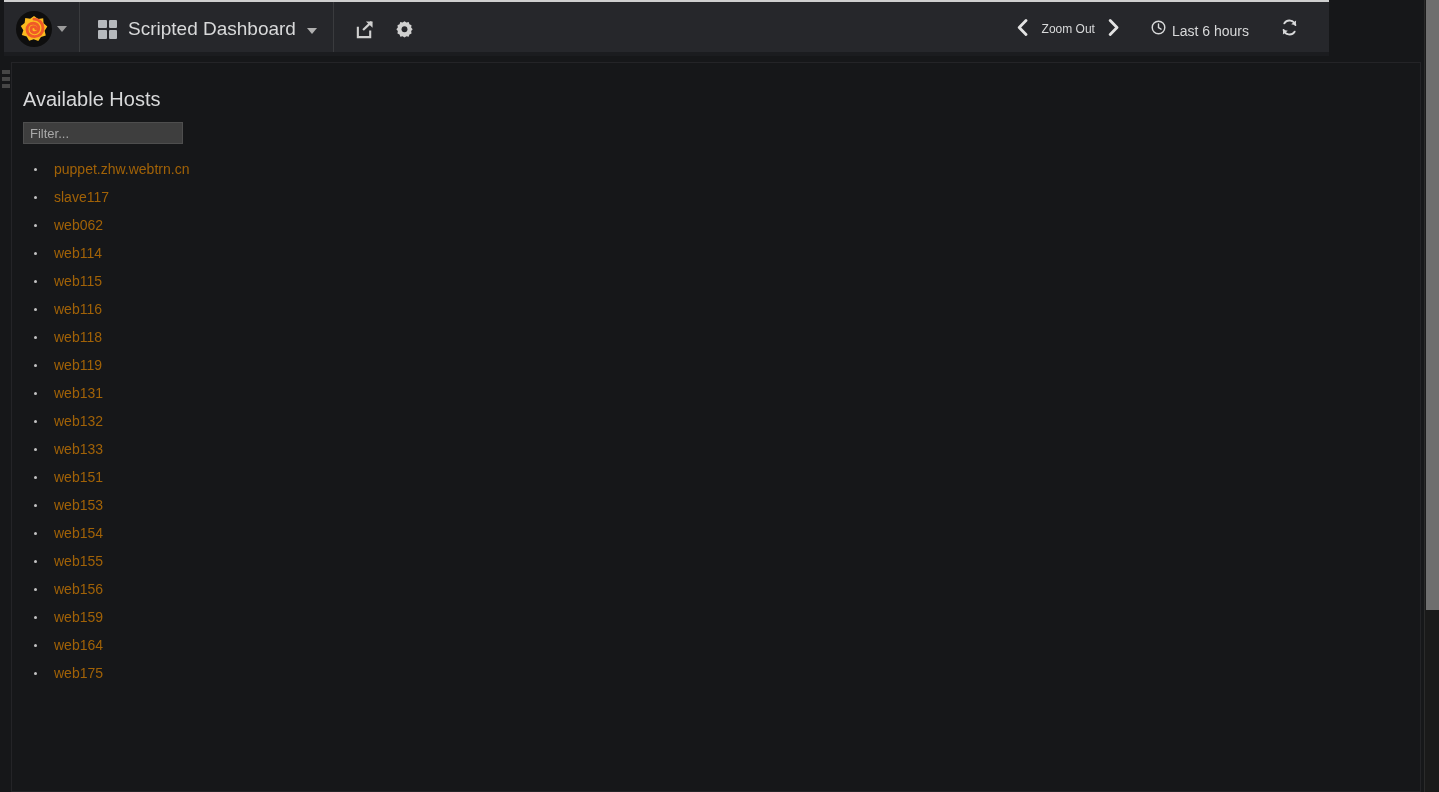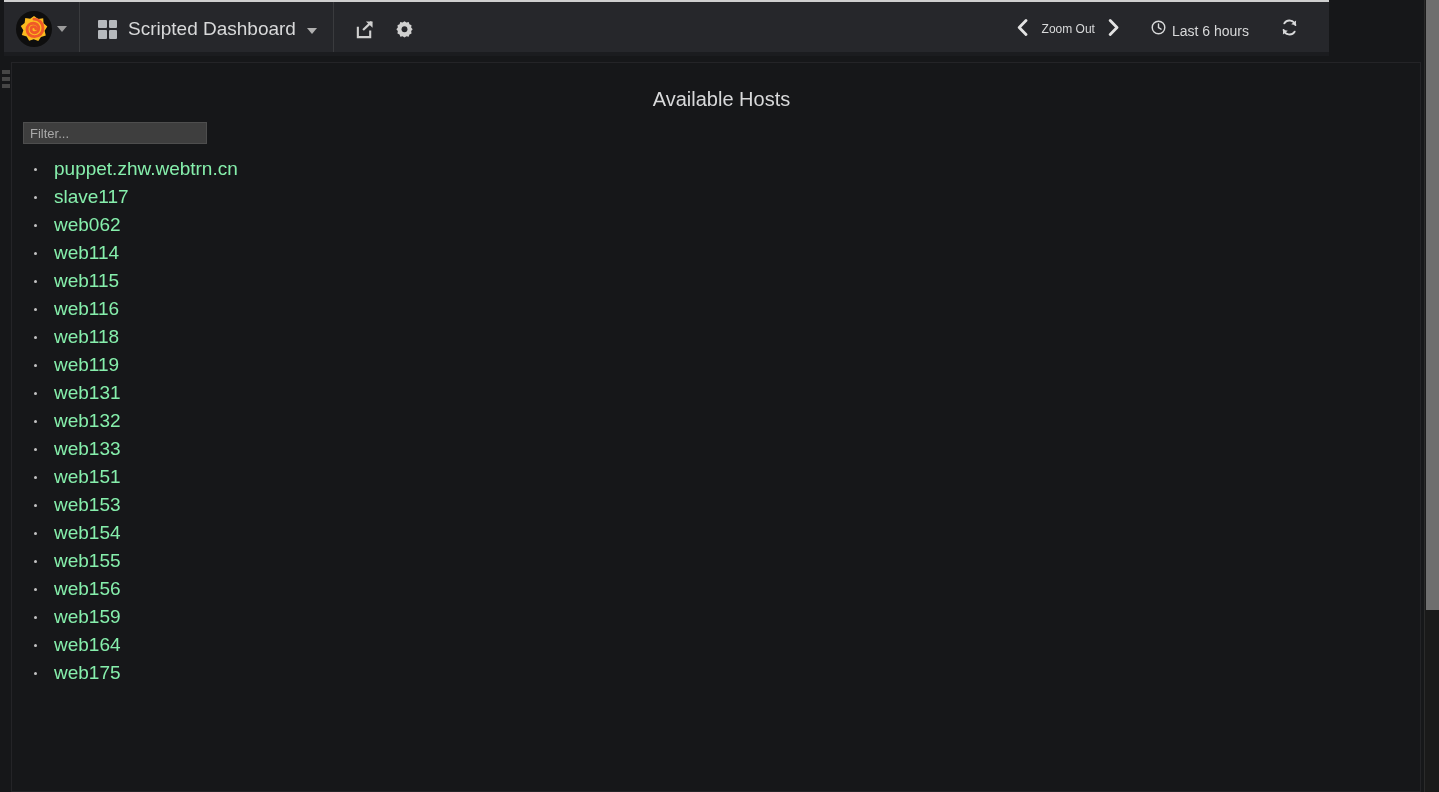--- a/index.html
+++ b/index.html
@@ -195,25 +195,24 @@
   .panel-content {
     padding: 24px 0 0 11px;
   }
 
   .panel-heading {
     color: #d8d9da;
     font-size: 20px;
     font-weight: normal;
     line-height: 24px;
     margin-bottom: 11px;
-    text-align: center;
   }
 
   .filter-input {
-    width: 184px;
+    width: 160px;
     height: 22px;
     background: #3e3e3e;
     border: 1px solid #4e4e4e;
     color: #cfcfcf;
     font-size: 13px;
     font-family: "Liberation Sans", sans-serif;
     padding: 0 6px;
     outline: none;
   }
   .filter-input::placeholder { color: #a9a9a9; }
@@ -232,22 +231,22 @@
   .host-list li::before {
     content: "";
     position: absolute;
     left: 11px;
     top: 13px;
     width: 3px; height: 3px;
     border-radius: 50%;
     background: #c3c3c3;
   }
   .host-link {
-    color: #86efac;
-    font-size: 19px;
+    color: #a16207;
+    font-size: 14px;
     text-decoration: none;
     cursor: pointer;
   }
 
   
   .page-scrollbar {
     position: absolute;
     top: 0; right: 0;
     width: 15px;
     height: 792px;

